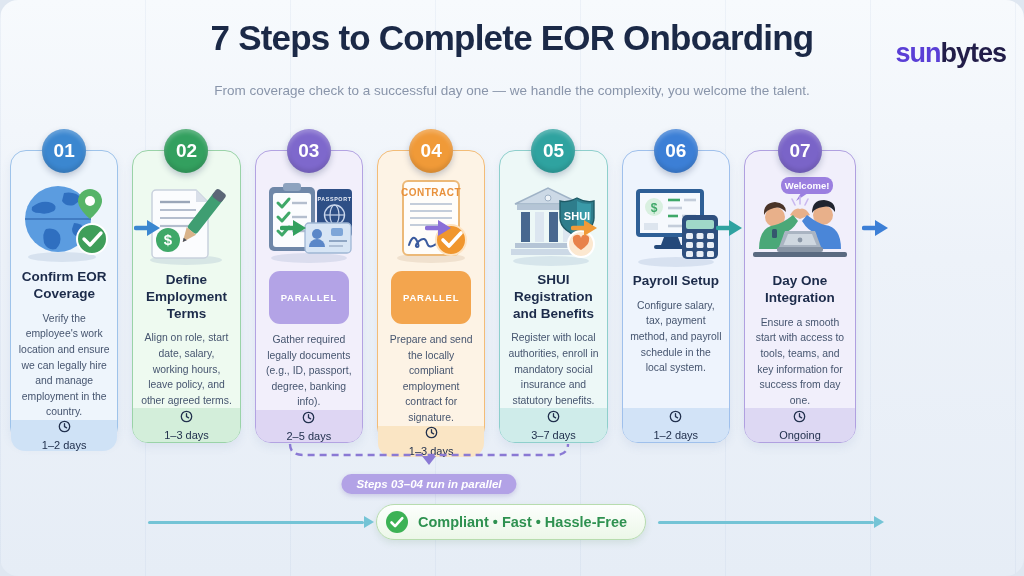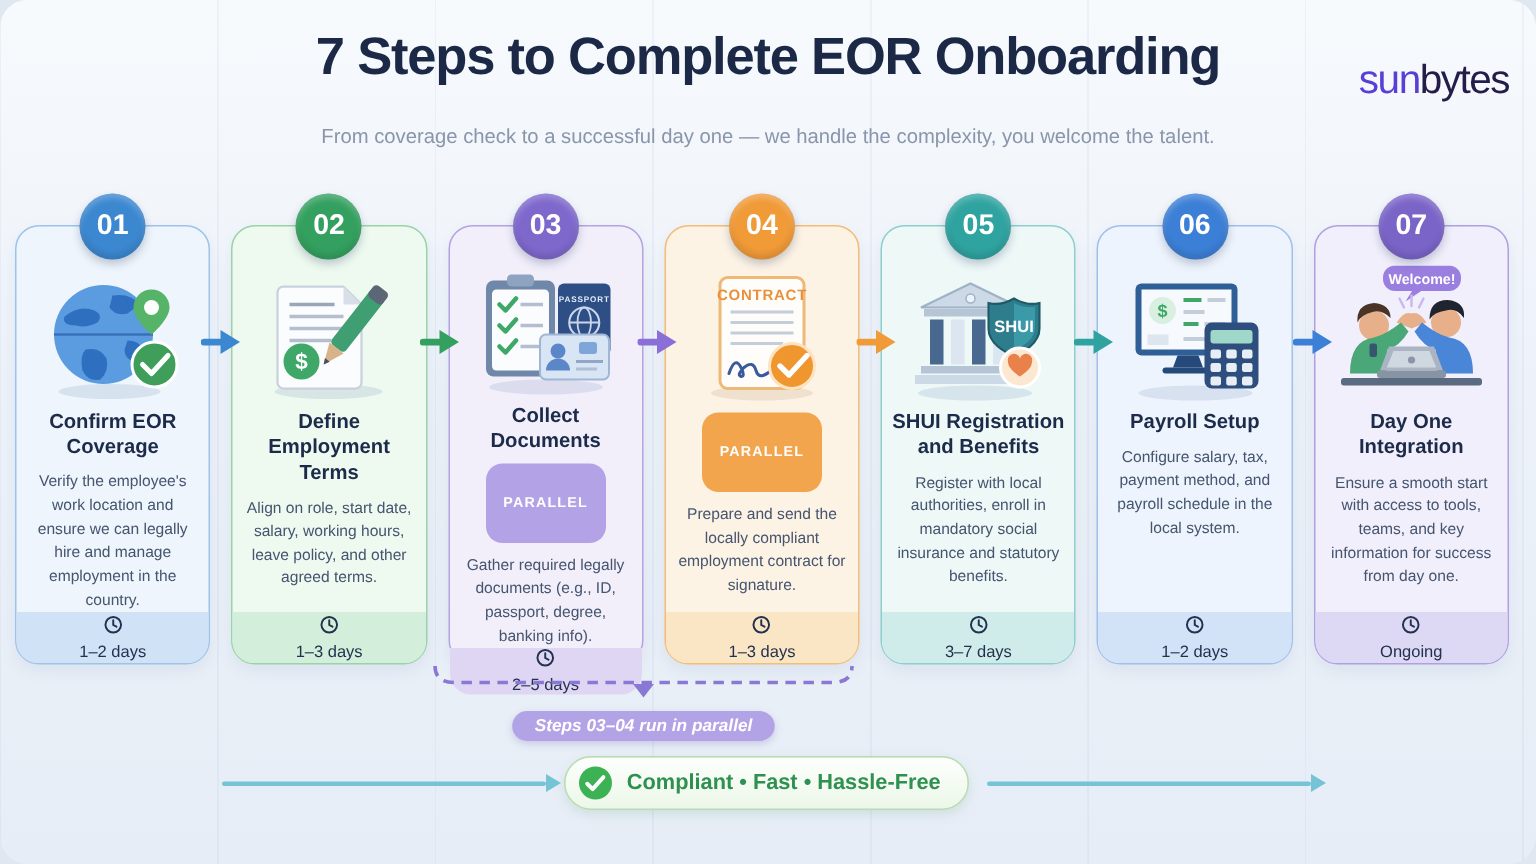--- a/index.html
+++ b/index.html
@@ -14,31 +14,31 @@
       repeating-linear-gradient(90deg, rgba(140,165,205,0.10) 0 1px, transparent 1px 145px),
       linear-gradient(180deg,#f7fafd 0%,#edf2f9 45%,#e6edf6 100%);
   }
   
   .header-title{
     position:absolute;top:18px;left:0;width:1024px;text-align:center;
     font-size:35px;font-weight:700;letter-spacing:-0.8px;color:#1b2947;
   }
   .logo{
     position:absolute;top:38px;right:18px;
-    font-size:27px;font-weight:400;letter-spacing:-1px;
+    font-size:27px;font-weight:700;letter-spacing:-1px;
   }
   .logo .p1{color:#5a3fd6;}
   .logo .p2{color:#221d49;}
   .subtitle{
     position:absolute;top:83px;left:0;width:1024px;text-align:center;
     font-size:13.5px;color:#8995aa;
   }
   
   .cards-row{
-    position:absolute;top:150px;left:10px;width:996px;height:293px;
+    position:absolute;top:150px;left:10px;width:846px;height:293px;
     display:flex;gap:14px;
   }
   .card{
     position:relative;flex:1;display:flex;flex-direction:column;
     background:var(--bg);border:1.5px solid var(--border);border-radius:16px;
     box-shadow:0 4px 10px rgba(90,120,170,0.10);
   }
   .badge{
     position:absolute;top:-22px;left:50%;transform:translateX(-50%);
     width:44px;height:44px;border-radius:50%;
@@ -201,21 +201,20 @@
           <ellipse cx="77.5" cy="38" rx="4.5" ry="10" fill="none" stroke="#c9d6ec" stroke-width="1.2"></ellipse>
           <line x1="67.5" y1="38" x2="87.5" y2="38" stroke="#c9d6ec" stroke-width="1.2"></line>
           <rect x="48" y="46" width="46" height="30" rx="4" fill="#d7e5f5" stroke="#9fb6d4" stroke-width="1.3"></rect>
           <circle cx="60" cy="57" r="5" fill="#5b87c8"></circle>
           <path d="M52 70 a8 8 0 0 1 16 0z" fill="#5b87c8"></path>
           <rect x="74" y="51" width="12" height="8" rx="2" fill="#7ea6d8"></rect>
           <line x1="72" y1="64" x2="90" y2="64" stroke="#8fa6c4" stroke-width="2"></line>
           <line x1="72" y1="69" x2="86" y2="69" stroke="#aebfd6" stroke-width="2"></line>
         </svg>
       </div>
-      <h3 class="card-title">Collect Documents</h3>
       <div class="pill">PARALLEL</div>
       <p class="card-desc">Gather required legally documents (e.g., ID, passport, degree, banking info).</p>
       <div class="card-footer">
         <svg width="13" height="13" viewBox="0 0 14 14">
             <circle cx="7" cy="7" r="5.6" fill="none" stroke="#22314e" stroke-width="1.4"></circle>
             <path d="M7 3.8 v3.4 l2.3 1.2" stroke="#22314e" stroke-width="1.4" fill="none" stroke-linecap="round"></path>
           </svg>
         <span>2–5 days</span>
       </div>
     </div>

